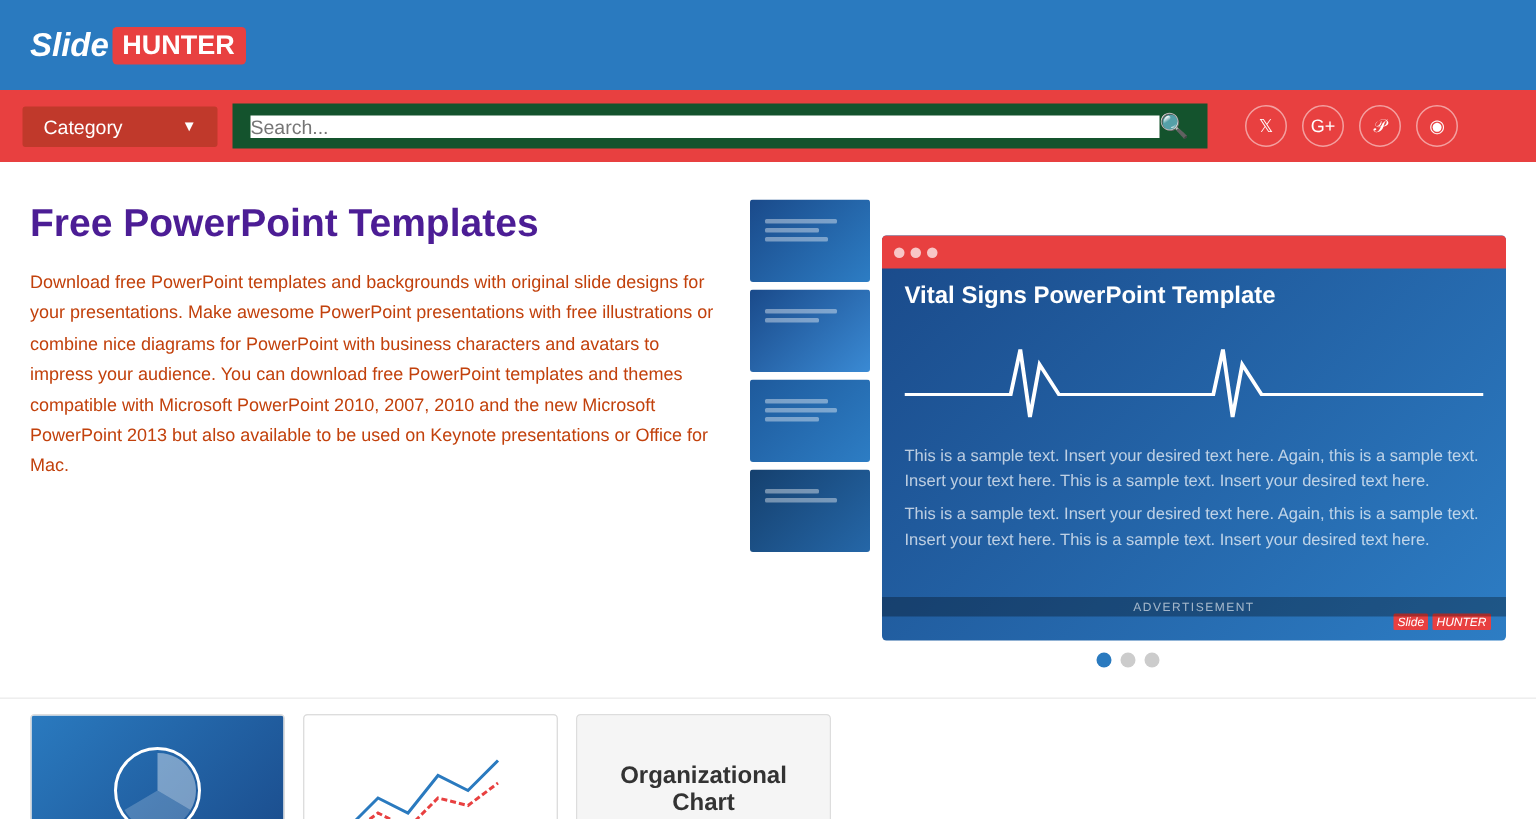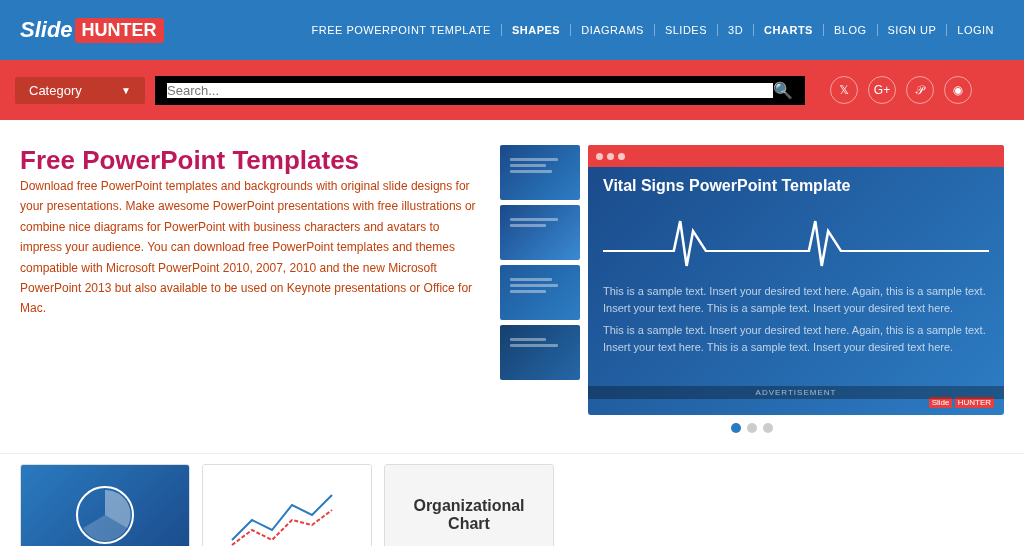--- a/index.html
+++ b/index.html
@@ -54,42 +54,42 @@
     .nav-item:last-child { border-right: none; }
     .nav-item.bold { font-weight: bold; }
 
     
     .search-bar {
       background: #e84040;
       display: flex;
       align-items: center;
       padding: 12px 15px;
       gap: 10px;
-      height: 60px;
+      height: 48px;
     }
     .category-btn {
       background: #c0392b;
       color: white;
       border: none;
       padding: 6px 14px;
       font-size: 13px;
       cursor: pointer;
       display: flex;
       align-items: center;
       gap: 8px;
       border-radius: 2px;
       min-width: 130px;
     }
     .category-btn .arrow {
       font-size: 10px;
       margin-left: auto;
     }
     .search-input-wrap {
       flex: 1;
-      background: #000000;
+      background: #14532d;
       display: flex;
       align-items: center;
       padding: 5px 12px;
       max-width: 650px;
     }
     .search-input-wrap input {
       border: none;
       outline: none;
       width: 100%;
       font-size: 13px;
@@ -127,21 +127,22 @@
       gap: 20px;
       min-height: 300px;
     }
     .main-left {
       flex: 1;
       max-width: 460px;
     }
     .main-title {
       font-size: 26px;
       font-weight: bold;
-      color: #be185d;
+      color: #4c1d95;
+      margin-bottom: 14px;
     }
     .main-desc {
       font-size: 12px;
       color: #c2410c;
       line-height: 1.7;
     }
 
     
     .main-right {
       flex: 1;
@@ -196,20 +197,21 @@
     .thumb-line.w60 { width: 60%; }
     .thumb-line.w70 { width: 70%; }
 
     .main-slide {
       flex: 1;
       background: linear-gradient(135deg, #1a4a8a 0%, #2d7dc4 100%);
       border-radius: 3px;
       position: relative;
       min-height: 270px;
       overflow: hidden;
+      margin-top: 24px;
     }
     .slide-top-bar {
       height: 22px;
       background: #e84040;
       display: flex;
       align-items: center;
       padding: 0 8px;
       gap: 4px;
     }
     .slide-dot {
@@ -236,20 +238,21 @@
       color: rgba(255,255,255,0.7);
       font-size: 11px;
       line-height: 1.5;
     }
     .slide-brand {
       position: absolute;
       bottom: 8px;
       right: 10px;
       color: white;
       font-size: 8px;
+      font-style: italic;
       padding-left: 16px;
     }
     .slide-brand span {
       background: #e84040;
       padding: 1px 3px;
       border-radius: 1px;
     }
     .ad-label {
       position: absolute;
       bottom: 16px;
@@ -328,31 +331,20 @@
     }
   </style>
 </head>
 <body>
 
 <header class="header">
   <div class="logo">
     <span class="logo-slide">Slide</span>
     <span class="logo-hunter">HUNTER</span>
   </div>
-  <nav class="nav">
-    <a class="nav-item">FREE POWERPOINT TEMPLATE</a>
-    <a class="nav-item bold">SHAPES</a>
-    <a class="nav-item">DIAGRAMS</a>
-    <a class="nav-item">SLIDES</a>
-    <a class="nav-item">3D</a>
-    <a class="nav-item bold">CHARTS</a>
-    <a class="nav-item">BLOG</a>
-    <a class="nav-item">SIGN UP</a>
-    <a class="nav-item">LOGIN</a>
-  </nav>
 </header>
 
 <div class="search-bar">
   <button class="category-btn">
     <span>Category</span>
     <span class="arrow">▼</span>
   </button>
   <div class="search-input-wrap">
     <input type="text" placeholder="Search..." style="">
     <span class="search-icon">🔍</span>

